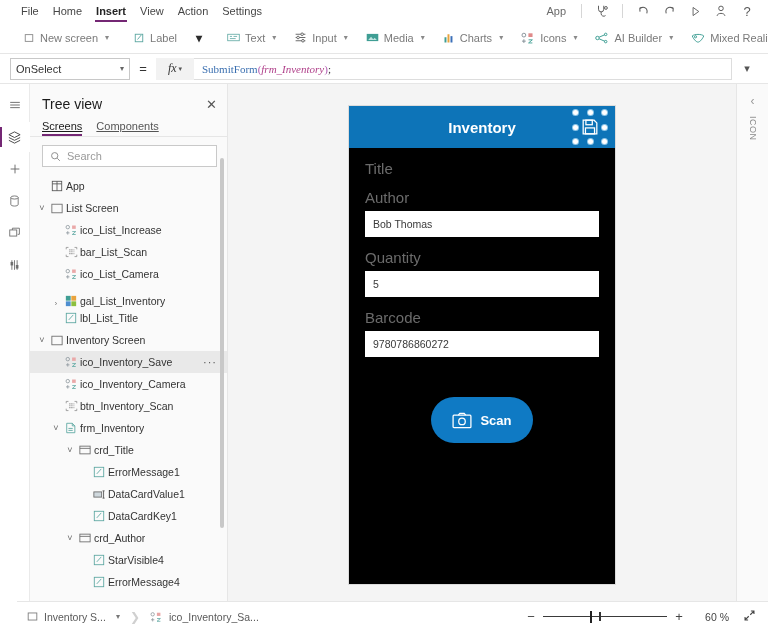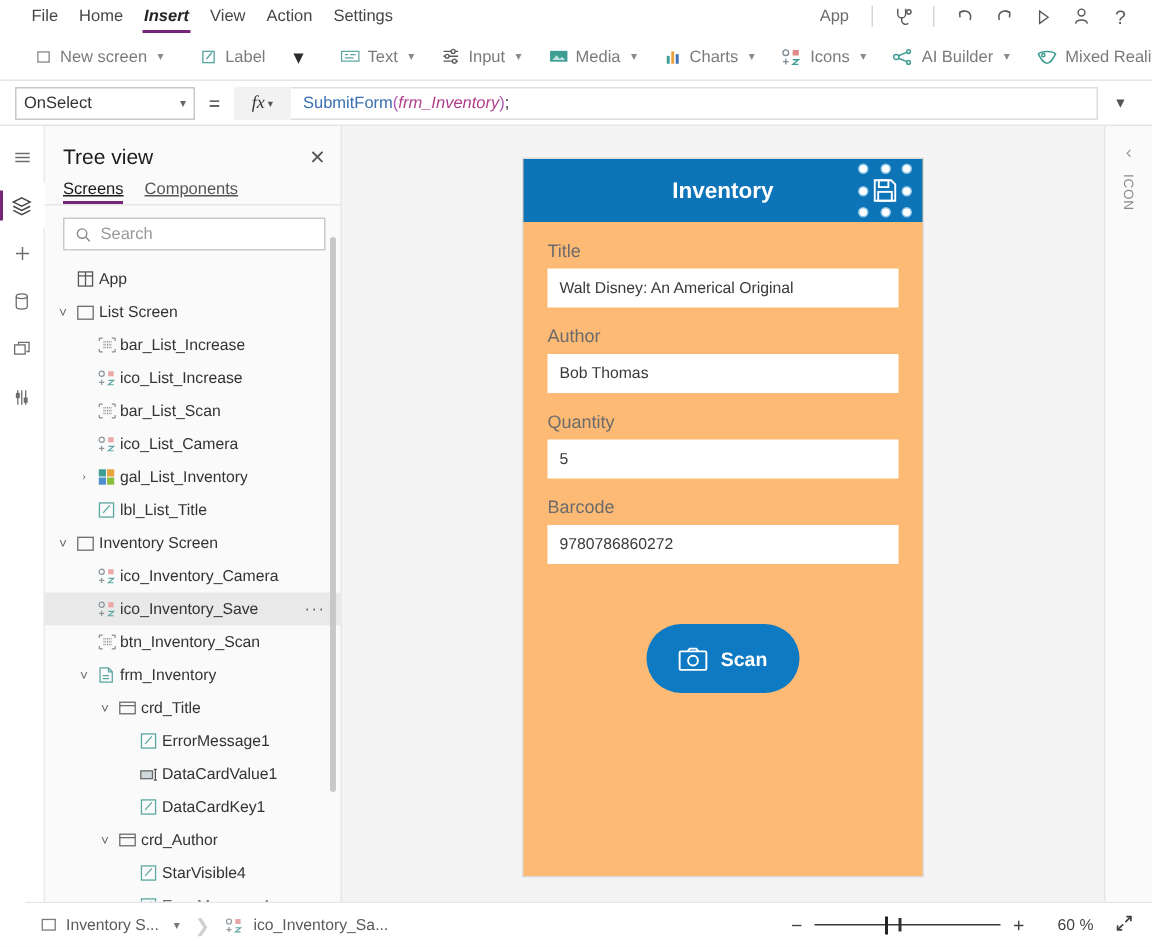--- a/index.html
+++ b/index.html
@@ -21,21 +21,21 @@
     height: 22px; min-height: 22px;
     display: flex; align-items: center;
     background: #ffffff;
     padding: 0 8px 0 14px;
     font-size: 11px; color: #464646;
   }
   .menu-item {
     padding: 0 7px; height: 22px; line-height: 22px;
     cursor: default; position: relative; white-space: nowrap;
   }
-  .menu-item.active { font-weight: bold; color: #242424; font-style: italic; }
+  .menu-item.active { font-weight: bold; color: #242424; }
   .menu-item.active::after {
     content: ""; position: absolute; left: 6px; right: 6px; bottom: 0;
     height: 2px; background: #742774;
   }
   .menubar-spacer { flex: 1; }
   .menu-right { display: flex; align-items: center; gap: 0px; }
   .menu-right .lbl { font-size: 11px; color: #6b6b6b; padding: 0 8px; }
   .vdiv { width: 1px; height: 14px; background: #d6d6d6; margin: 0 7px; }
   .iconbtn {
     width: 26px; height: 22px;
@@ -80,21 +80,21 @@
   .fxbox {
     width: 38px; height: 22px; background: #f2f2f2;
     display: flex; align-items: center; justify-content: center; gap: 2px;
     font-style: italic; font-size: 12px; color: #333;
     font-family: "Liberation Serif", serif;
   }
   .fxbox .chev { font-size: 7px; font-style: normal; color: #555; }
   .formula-input {
     flex: 1; height: 22px; border: 1px solid #ddd; border-left: none;
     background: #fff; display: flex; align-items: center;
-    padding-left: 8px; font-family: Liberation Sans, sans-serif; font-size: 11px;
+    padding-left: 8px; font-family: Liberation Serif, serif; font-size: 11px;
   }
   .tok-fn { color: #3a6fb0; }
   .tok-par { color: #b05ab0; }
   .tok-var { color: #b0408a; font-style: italic; }
   .tok-pl { color: #333; }
   .fb-chev { width: 30px; text-align: center; color: #555; font-size: 11px; }
 
   
   .body { flex: 1; display: flex; min-height: 0; position: relative; }
 
@@ -165,40 +165,40 @@
     background: #c8c8c8; border-radius: 2px;
   }
 
   
   .canvas {
     flex: 1; background: #f4f4f4; position: relative;
     display: flex; align-items: flex-start; justify-content: center;
     padding-top: 22px;
   }
   .phone {
-    width: 266px; height: 478px; background: #fdba74;
+    width: 266px; height: 478px; background: #000000;
     box-shadow: 0 0 0 1px #dcdcdc; position: relative;
     display: flex; flex-direction: column;
   }
   .phone-header {
     height: 42px; background: #0d74b8; position: relative;
     display: flex; align-items: center; justify-content: center;
   }
   .phone-title { color: #fff; font-size: 15px; font-weight: bold; }
   .save-icon-wrap {
     position: absolute; right: 10px; top: 6px; width: 30px; height: 30px;
     display: flex; align-items: center; justify-content: center;
   }
   .selhandle {
     position: absolute; width: 5px; height: 5px; background: #fff;
     border-radius: 50%; box-shadow: 0 0 0 1px #8fc7e8;
   }
   .form-area { flex: 1; padding: 12px 16px 0 16px; }
   .field { margin-bottom: 12px; }
-  .field-label { font-size: 12px; color: #6b6b6b; margin-bottom: 5px; }
+  .field-label { font-size: 15px; color: #6b6b6b; margin-bottom: 5px; }
   .field-input {
     height: 26px; background: #ffffff; border: none;
     display: flex; align-items: center; padding: 0 8px;
     font-size: 10.5px; color: #3a3a3a;
   }
   .scanwrap { display: flex; justify-content: center; margin-top: 40px; }
   .scanbtn {
     width: 102px; height: 46px; background: #0f7ac4; border-radius: 23px;
     display: flex; align-items: center; justify-content: center; gap: 8px;
     cursor: default;
@@ -474,120 +474,108 @@
             <span class="tico">
               <svg width="12" height="11" viewBox="0 0 14 12" fill="none" stroke="#6a6a6a" stroke-width="1">
                 <rect x="1" y="1" width="12" height="10"></rect>
               </svg>
             </span>
             <span class="tlabel">List Screen</span>
           </div>
           <div class="trow" style="padding-left: 20px;">
             <span class="expander"></span>
             <span class="tico">
+              <svg width="13" height="12" viewBox="0 0 15 13" fill="none">
+                <circle cx="3.2" cy="3.2" r="2" stroke="#8a949a" stroke-width="0.9"></circle>
+                <rect x="8.2" y="1.3" width="4.2" height="3.9" fill="#eaa8a8"></rect>
+                <path d="M1.2 9.8h4M3.2 7.8v4" stroke="#8a949a" stroke-width="0.9"></path>
+                <path d="M8.4 8.3h4l-4 3.4h4" stroke="#5aa6a0" stroke-width="0.9"></path>
+              </svg>
+            </span>
+            <span class="tlabel">ico_List_Increase</span>
+          </div>
+          <div class="trow" style="padding-left: 20px;">
+            <span class="expander"></span>
+            <span class="tico">
               <svg width="13" height="12" viewBox="0 0 15 13" fill="none" stroke="#8a8a8a" stroke-width="0.9">
                 <path d="M1.4 1.2h2.6M1.4 1.2v2.2M13.6 1.2h-2.6M13.6 1.2v2.2M1.4 11.8h2.6M1.4 11.8V9.6M13.6 11.8h-2.6M13.6 11.8V9.6"></path>
                 <path d="M4.6 4h.8M6.1 4h.5M7.3 4h.9M8.8 4h.5M10 4h.7" stroke-width="1.3"></path>
                 <path d="M4.6 6.2h.8M6.1 6.2h.5M7.3 6.2h.9M8.8 6.2h.5M10 6.2h.7" stroke-width="1.3"></path>
                 <path d="M4.6 8.4h.8M6.1 8.4h.5M7.3 8.4h.9M8.8 8.4h.5M10 8.4h.7" stroke-width="1.3"></path>
               </svg>
             </span>
-            <span class="tlabel">bar_List_Increase</span>
+            <span class="tlabel">bar_List_Scan</span>
           </div>
           <div class="trow" style="padding-left: 20px;">
             <span class="expander"></span>
             <span class="tico">
               <svg width="13" height="12" viewBox="0 0 15 13" fill="none">
                 <circle cx="3.2" cy="3.2" r="2" stroke="#8a949a" stroke-width="0.9"></circle>
                 <rect x="8.2" y="1.3" width="4.2" height="3.9" fill="#eaa8a8"></rect>
                 <path d="M1.2 9.8h4M3.2 7.8v4" stroke="#8a949a" stroke-width="0.9"></path>
                 <path d="M8.4 8.3h4l-4 3.4h4" stroke="#5aa6a0" stroke-width="0.9"></path>
               </svg>
             </span>
-            <span class="tlabel">ico_List_Increase</span>
+            <span class="tlabel">ico_List_Camera</span>
+          </div>
+          <div class="trow" style="padding-left: 20px; align-items: flex-end;">
+            <span class="expander">›</span>
+            <span class="tico">
+              <svg width="12" height="12" viewBox="0 0 14 14">
+                <rect x="1" y="1" width="5.6" height="5.6" fill="#3f9e94"></rect>
+                <rect x="7.4" y="1" width="5.6" height="5.6" fill="#e8a33d"></rect>
+                <rect x="1" y="7.4" width="5.6" height="5.6" fill="#4e8fd0"></rect>
+                <rect x="7.4" y="7.4" width="5.6" height="5.6" fill="#8bbf3e"></rect>
+              </svg>
+            </span>
+            <span class="tlabel">gal_List_Inventory</span>
           </div>
           <div class="trow" style="padding-left: 20px;">
             <span class="expander"></span>
             <span class="tico">
-              <svg width="13" height="12" viewBox="0 0 15 13" fill="none" stroke="#8a8a8a" stroke-width="0.9">
-                <path d="M1.4 1.2h2.6M1.4 1.2v2.2M13.6 1.2h-2.6M13.6 1.2v2.2M1.4 11.8h2.6M1.4 11.8V9.6M13.6 11.8h-2.6M13.6 11.8V9.6"></path>
-                <path d="M4.6 4h.8M6.1 4h.5M7.3 4h.9M8.8 4h.5M10 4h.7" stroke-width="1.3"></path>
-                <path d="M4.6 6.2h.8M6.1 6.2h.5M7.3 6.2h.9M8.8 6.2h.5M10 6.2h.7" stroke-width="1.3"></path>
-                <path d="M4.6 8.4h.8M6.1 8.4h.5M7.3 8.4h.9M8.8 8.4h.5M10 8.4h.7" stroke-width="1.3"></path>
-              </svg>
-            </span>
-            <span class="tlabel">bar_List_Scan</span>
-          </div>
-          <div class="trow" style="padding-left: 20px;">
+              <svg width="12" height="12" viewBox="0 0 14 14" fill="none" stroke="#5aa6a0" stroke-width="1">
+                <rect x="1.5" y="1.5" width="11" height="11"></rect>
+                <path d="M4.4 9.2 L9.6 3.4"></path>
+              </svg>
+            </span>
+            <span class="tlabel">lbl_List_Title</span>
+          </div>
+          <div class="trow" style="padding-left: 6px;">
+            <span class="expander" style="font-size: 9px;">˅</span>
+            <span class="tico">
+              <svg width="12" height="11" viewBox="0 0 14 12" fill="none" stroke="#6a6a6a" stroke-width="1">
+                <rect x="1" y="1" width="12" height="10"></rect>
+              </svg>
+            </span>
+            <span class="tlabel">Inventory Screen</span>
+          </div>
+          <div class="trow sel" style="padding-left: 20px;">
             <span class="expander"></span>
             <span class="tico">
               <svg width="13" height="12" viewBox="0 0 15 13" fill="none">
                 <circle cx="3.2" cy="3.2" r="2" stroke="#8a949a" stroke-width="0.9"></circle>
                 <rect x="8.2" y="1.3" width="4.2" height="3.9" fill="#eaa8a8"></rect>
                 <path d="M1.2 9.8h4M3.2 7.8v4" stroke="#8a949a" stroke-width="0.9"></path>
                 <path d="M8.4 8.3h4l-4 3.4h4" stroke="#5aa6a0" stroke-width="0.9"></path>
               </svg>
             </span>
-            <span class="tlabel">ico_List_Camera</span>
-          </div>
-          <div class="trow" style="padding-left: 20px;">
-            <span class="expander">›</span>
-            <span class="tico">
-              <svg width="12" height="12" viewBox="0 0 14 14">
-                <rect x="1" y="1" width="5.6" height="5.6" fill="#3f9e94"></rect>
-                <rect x="7.4" y="1" width="5.6" height="5.6" fill="#e8a33d"></rect>
-                <rect x="1" y="7.4" width="5.6" height="5.6" fill="#4e8fd0"></rect>
-                <rect x="7.4" y="7.4" width="5.6" height="5.6" fill="#8bbf3e"></rect>
-              </svg>
-            </span>
-            <span class="tlabel">gal_List_Inventory</span>
-          </div>
-          <div class="trow" style="padding-left: 20px;">
-            <span class="expander"></span>
-            <span class="tico">
-              <svg width="12" height="12" viewBox="0 0 14 14" fill="none" stroke="#5aa6a0" stroke-width="1">
-                <rect x="1.5" y="1.5" width="11" height="11"></rect>
-                <path d="M4.4 9.2 L9.6 3.4"></path>
-              </svg>
-            </span>
-            <span class="tlabel">lbl_List_Title</span>
-          </div>
-          <div class="trow" style="padding-left: 6px;">
-            <span class="expander" style="font-size: 9px;">˅</span>
-            <span class="tico">
-              <svg width="12" height="11" viewBox="0 0 14 12" fill="none" stroke="#6a6a6a" stroke-width="1">
-                <rect x="1" y="1" width="12" height="10"></rect>
-              </svg>
-            </span>
-            <span class="tlabel">Inventory Screen</span>
+            <span class="tlabel">ico_Inventory_Save</span>
+            <span class="dots">···</span>
           </div>
           <div class="trow" style="padding-left: 20px;">
             <span class="expander"></span>
             <span class="tico">
               <svg width="13" height="12" viewBox="0 0 15 13" fill="none">
                 <circle cx="3.2" cy="3.2" r="2" stroke="#8a949a" stroke-width="0.9"></circle>
                 <rect x="8.2" y="1.3" width="4.2" height="3.9" fill="#eaa8a8"></rect>
                 <path d="M1.2 9.8h4M3.2 7.8v4" stroke="#8a949a" stroke-width="0.9"></path>
                 <path d="M8.4 8.3h4l-4 3.4h4" stroke="#5aa6a0" stroke-width="0.9"></path>
               </svg>
             </span>
             <span class="tlabel">ico_Inventory_Camera</span>
-          </div>
-          <div class="trow sel" style="padding-left: 20px;">
-            <span class="expander"></span>
-            <span class="tico">
-              <svg width="13" height="12" viewBox="0 0 15 13" fill="none">
-                <circle cx="3.2" cy="3.2" r="2" stroke="#8a949a" stroke-width="0.9"></circle>
-                <rect x="8.2" y="1.3" width="4.2" height="3.9" fill="#eaa8a8"></rect>
-                <path d="M1.2 9.8h4M3.2 7.8v4" stroke="#8a949a" stroke-width="0.9"></path>
-                <path d="M8.4 8.3h4l-4 3.4h4" stroke="#5aa6a0" stroke-width="0.9"></path>
-              </svg>
-            </span>
-            <span class="tlabel">ico_Inventory_Save</span>
-            <span class="dots">···</span>
           </div>
           <div class="trow" style="padding-left: 20px;">
             <span class="expander"></span>
             <span class="tico">
               <svg width="13" height="12" viewBox="0 0 15 13" fill="none" stroke="#8a8a8a" stroke-width="0.9">
                 <path d="M1.4 1.2h2.6M1.4 1.2v2.2M13.6 1.2h-2.6M13.6 1.2v2.2M1.4 11.8h2.6M1.4 11.8V9.6M13.6 11.8h-2.6M13.6 11.8V9.6"></path>
                 <path d="M4.6 4h.8M6.1 4h.5M7.3 4h.9M8.8 4h.5M10 4h.7" stroke-width="1.3"></path>
                 <path d="M4.6 6.2h.8M6.1 6.2h.5M7.3 6.2h.9M8.8 6.2h.5M10 6.2h.7" stroke-width="1.3"></path>
                 <path d="M4.6 8.4h.8M6.1 8.4h.5M7.3 8.4h.9M8.8 8.4h.5M10 8.4h.7" stroke-width="1.3"></path>
               </svg>
@@ -695,21 +683,20 @@
             <div class="selhandle" style="left:-2px;  top:12.5px;"></div>
             <div class="selhandle" style="left:27px;  top:12.5px;"></div>
             <div class="selhandle" style="left:-2px;  top:27px;"></div>
             <div class="selhandle" style="left:12.5px;top:27px;"></div>
             <div class="selhandle" style="left:27px;  top:27px;"></div>
           </div>
         </div>
         <div class="form-area">
           <div class="field">
             <div class="field-label">Title</div>
-            <div class="field-input">Walt Disney: An Americal Original</div>
           </div>
           <div class="field">
             <div class="field-label">Author</div>
             <div class="field-input">Bob Thomas</div>
           </div>
           <div class="field">
             <div class="field-label">Quantity</div>
             <div class="field-input">5</div>
           </div>
           <div class="field">

